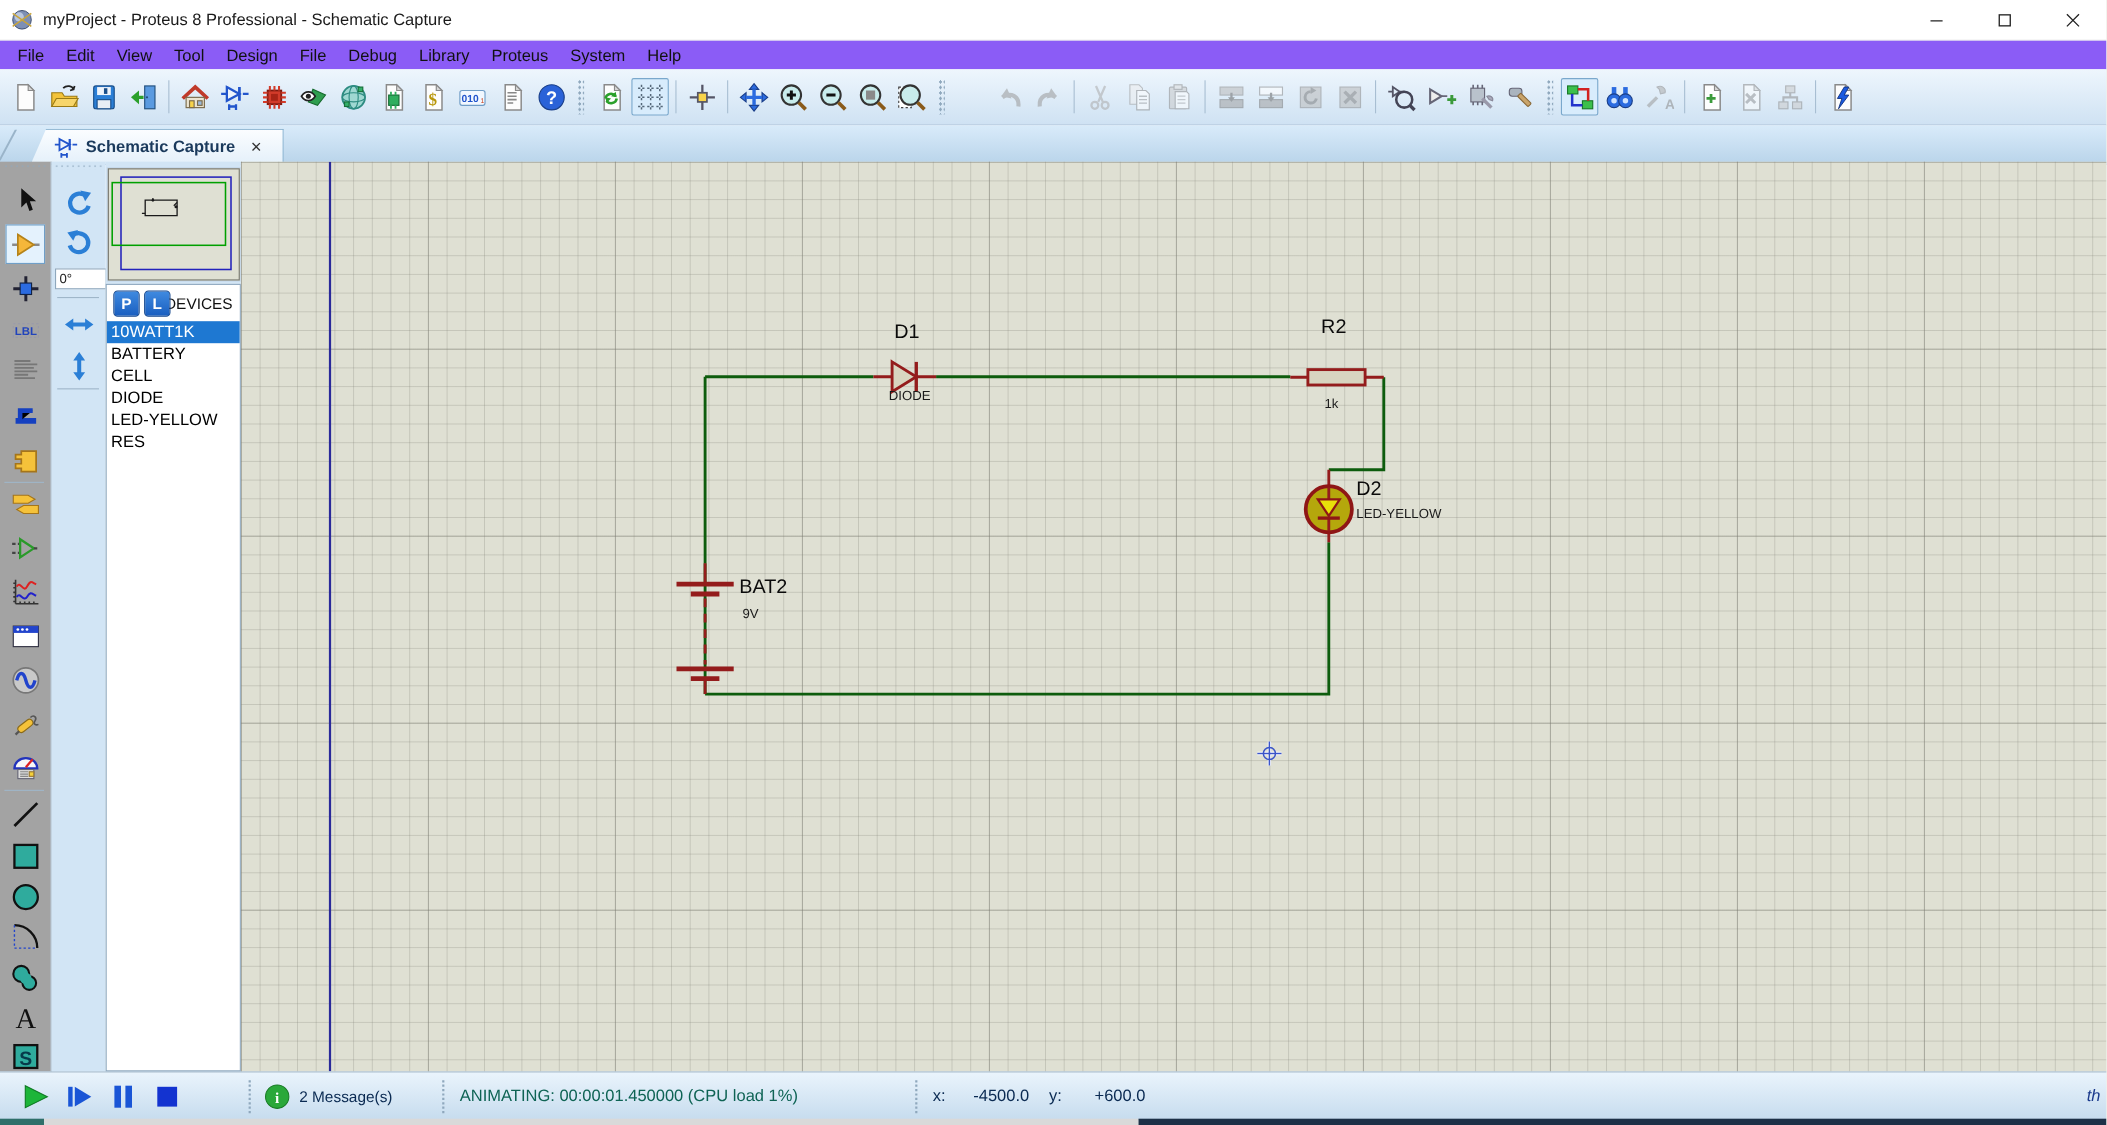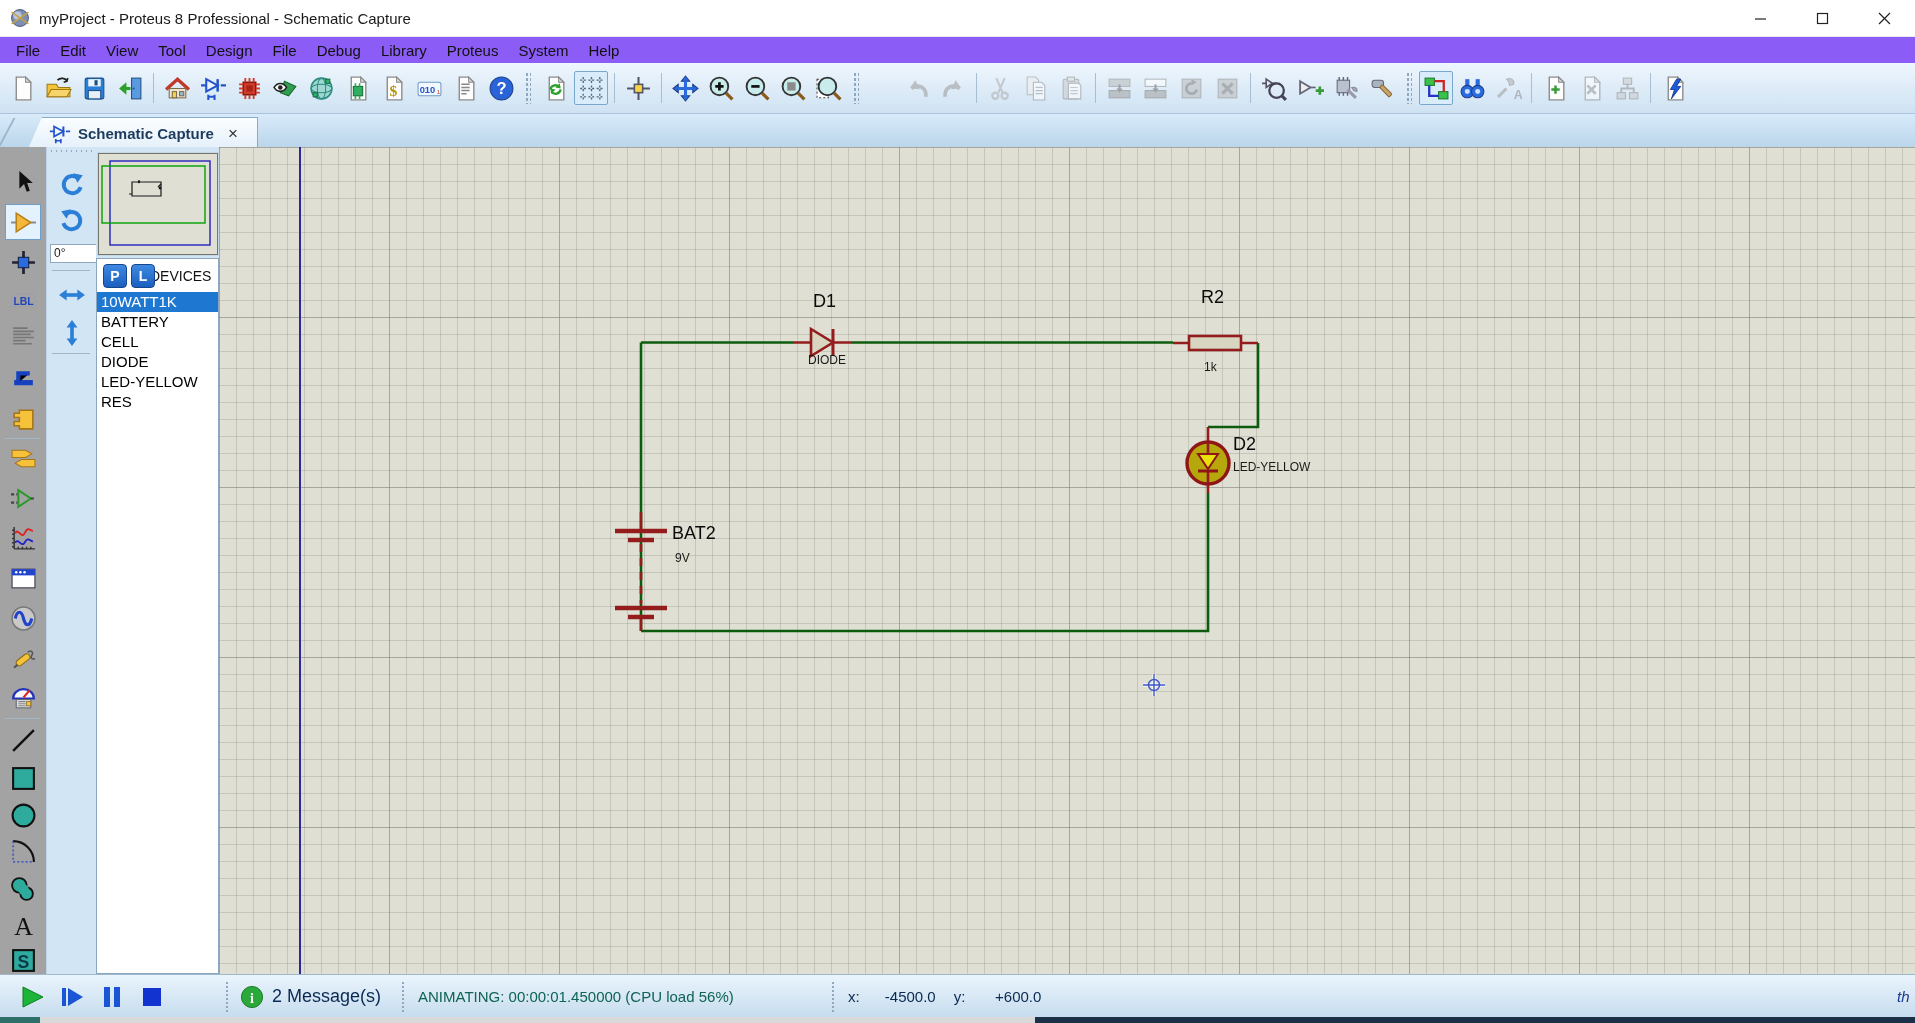--- a/index.html
+++ b/index.html
@@ -66,21 +66,21 @@
   .part-val{position:absolute;font-size:12px;color:#1a1a1a;}
   #cursor{position:absolute;left:923px;top:526px;width:24px;height:24px;}
   
   #statusbar{position:absolute;left:0;top:974px;width:1915px;height:43px;background:linear-gradient(#eaf4fc,#c6dcee);border-top:1px solid #9fb8cc;display:flex;align-items:center;}
   .ssep{width:0;height:30px;border-left:2px dotted #8fa8bd;margin:0 4px;}
   .sbtn{width:30px;height:30px;margin:0 5px;display:flex;align-items:center;justify-content:center;}
   .sbtn svg{width:26px;height:26px;}
   #sec-controls{display:flex;align-items:center;width:222px;padding-left:12px;box-sizing:border-box;}
   #sec-msg{display:flex;align-items:center;width:166px;}
   #info-icon{width:24px;height:24px;margin:0 8px 0 8px;}
-  #msg-text{font-size:18px;color:#0a2a52;}
+  #msg-text{font-size:14px;color:#0a2a52;}
   #sec-anim{width:420px;font-size:15px;color:#0e6354;padding-left:10px;box-sizing:border-box;}
   #sec-coords{display:flex;align-items:center;font-size:15px;color:#0a2a52;padding-left:10px;}
   .coord-label{margin-right:4px;}
   .coord-val{display:inline-block;width:72px;text-align:right;margin-right:18px;}
   #right-clip{margin-left:auto;font-size:15px;color:#1b3a8c;width:18px;overflow:hidden;white-space:nowrap;font-style:italic;}
   #bottom-strip{position:absolute;left:0;top:1017px;width:1915px;height:6px;display:flex;}
   #bs1{width:40px;background:#2f6f6a;}
   #bs2{width:995px;background:#d9d9d9;}
   #bs3{flex:1;background:#1c3047;}
 </style>
@@ -738,21 +738,21 @@
     </div>
   <div class="ssep"></div>
   <div id="sec-msg">
     <svg id="info-icon" viewBox="0 0 26 26">
       <circle cx="13" cy="13" r="11.5" fill="#2aa83a" stroke="#187a24"></circle>
       <text x="13" y="19" font-size="15" font-weight="bold" fill="#fff" text-anchor="middle" font-family="Liberation Serif,serif">i</text>
     </svg>
     <span id="msg-text">2 Message(s)</span>
   </div>
   <div class="ssep"></div>
-  <div id="sec-anim">ANIMATING: 00:00:01.450000 (CPU load 56%)</div>
+  <div id="sec-anim">ANIMATING: 00:00:01.450000 (CPU load 1%)</div>
   <div class="ssep"></div>
   <div id="sec-coords">
     <span class="coord-label">x:</span>
     <span class="coord-val">-4500.0</span>
     <span class="coord-label">y:</span>
     <span class="coord-val">+600.0</span>
   </div>
   <div id="right-clip">th</div>
 </div>
 <div id="bottom-strip">

